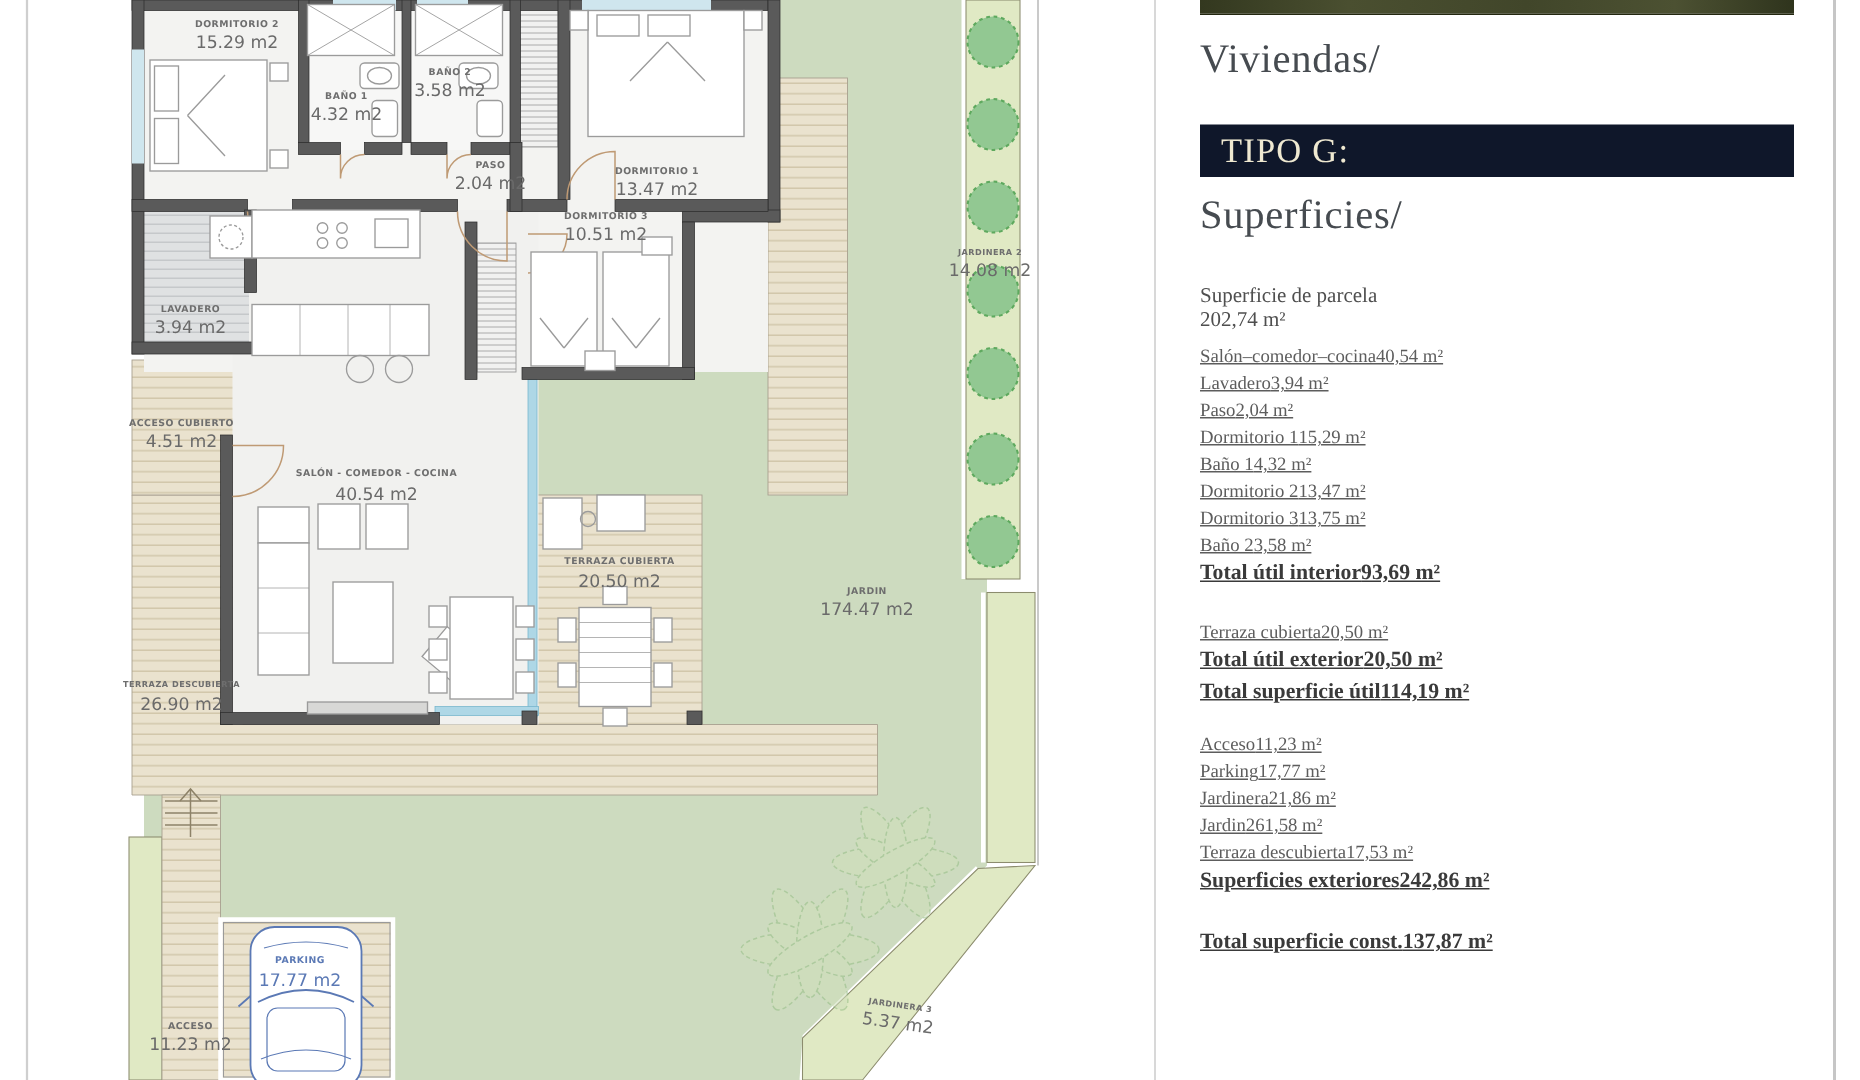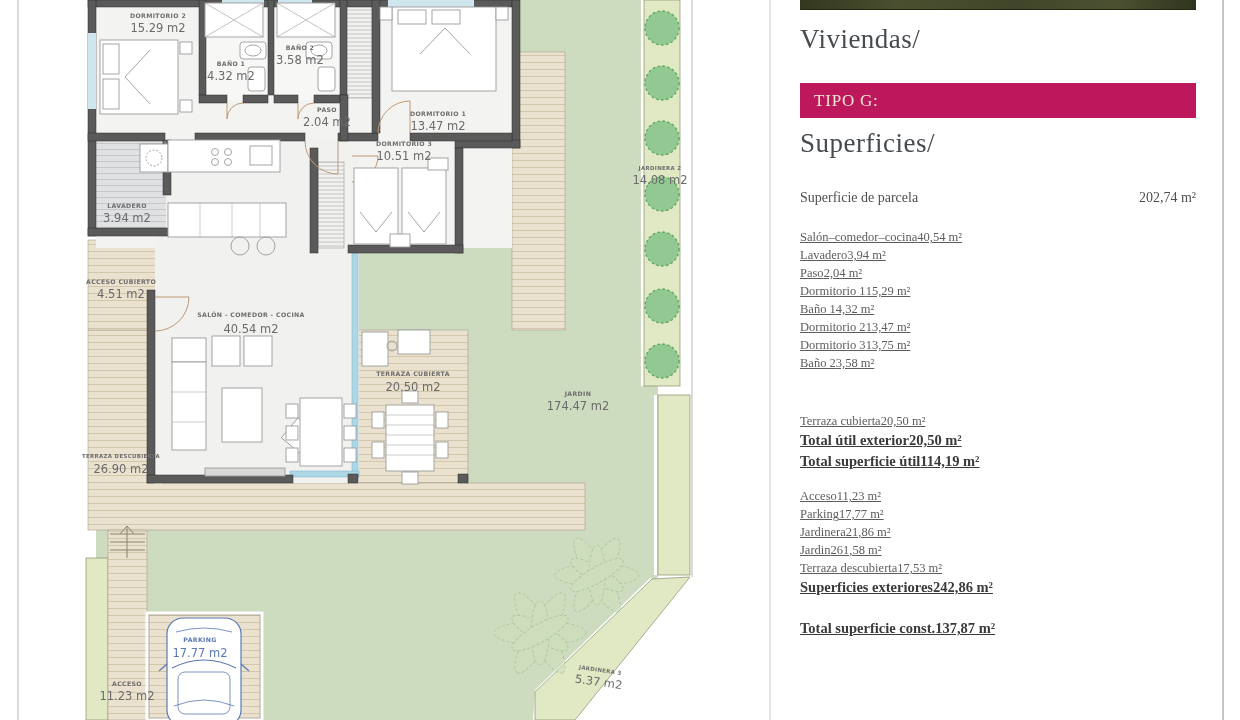--- a/index.html
+++ b/index.html
@@ -20,24 +20,24 @@
   
   .panel{position:absolute;left:800px;top:0;width:396px;height:720px;}
   .photo-band{position:absolute;left:0;top:0;width:396px;height:9px;
       background:linear-gradient(90deg,#33381f,#4a4f30 25%,#41462a 55%,#4c5132 80%,#2f341d);
       border-bottom:1px solid #23270f;}
   .v-title,.s-title{position:absolute;left:0;font-size:27px;color:#464b50;
       letter-spacing:.5px;font-weight:400;}
   .v-title{top:24px;}
   .s-title{top:128px;}
   .gold-band{position:absolute;left:0;top:83px;width:396px;height:35px;
-      background:#be185d;color:#efe9d1;font-size:17px;letter-spacing:.8px;
+      background:#0f172a;color:#efe9d1;font-size:23px;letter-spacing:.8px;
       line-height:35px;padding-left:14px;box-sizing:border-box;}
   .parcel{position:absolute;left:0;top:190px;width:396px;display:flex;
-      justify-content:space-between;font-size:14px;color:#4f4f4f;}
+      justify-content:space-between;font-size:14px;color:#4f4f4f;flex-direction:column;}
   .sec{position:absolute;left:0;width:396px;}
   .sec0{top:228px;}.sec1{top:412px;}.sec2{top:487px;}.sec3{top:618px;}
   .r{display:flex;height:18px;line-height:18px;
      font-size:12.5px;color:#5d5d5d;text-decoration:underline;}
   .r.total{height:21px;line-height:21px;font-size:14.5px;font-weight:700;color:#3a3a3a;}
   .page-divider{position:absolute;left:1222px;top:0;width:2px;height:720px;background:#c6c6c6;}
 </style>
 </head>
 <body>
 
@@ -380,20 +380,24 @@
           <span>13,47 m²</span>
         </div>
     <div class="r">
           <span>Dormitorio 3</span>
           <span>13,75 m²</span>
         </div>
     <div class="r">
           <span>Baño 2</span>
           <span>3,58 m²</span>
         </div>
+    <div class="r total">
+          <span>Total útil interior</span>
+          <span>93,69 m²</span>
+        </div>
   </div>
 
   <div class="sec sec1">
     <div class="r">
           <span>Terraza cubierta</span>
           <span>20,50 m²</span>
         </div>
     <div class="r total">
           <span>Total útil exterior</span>
           <span>20,50 m²</span>

